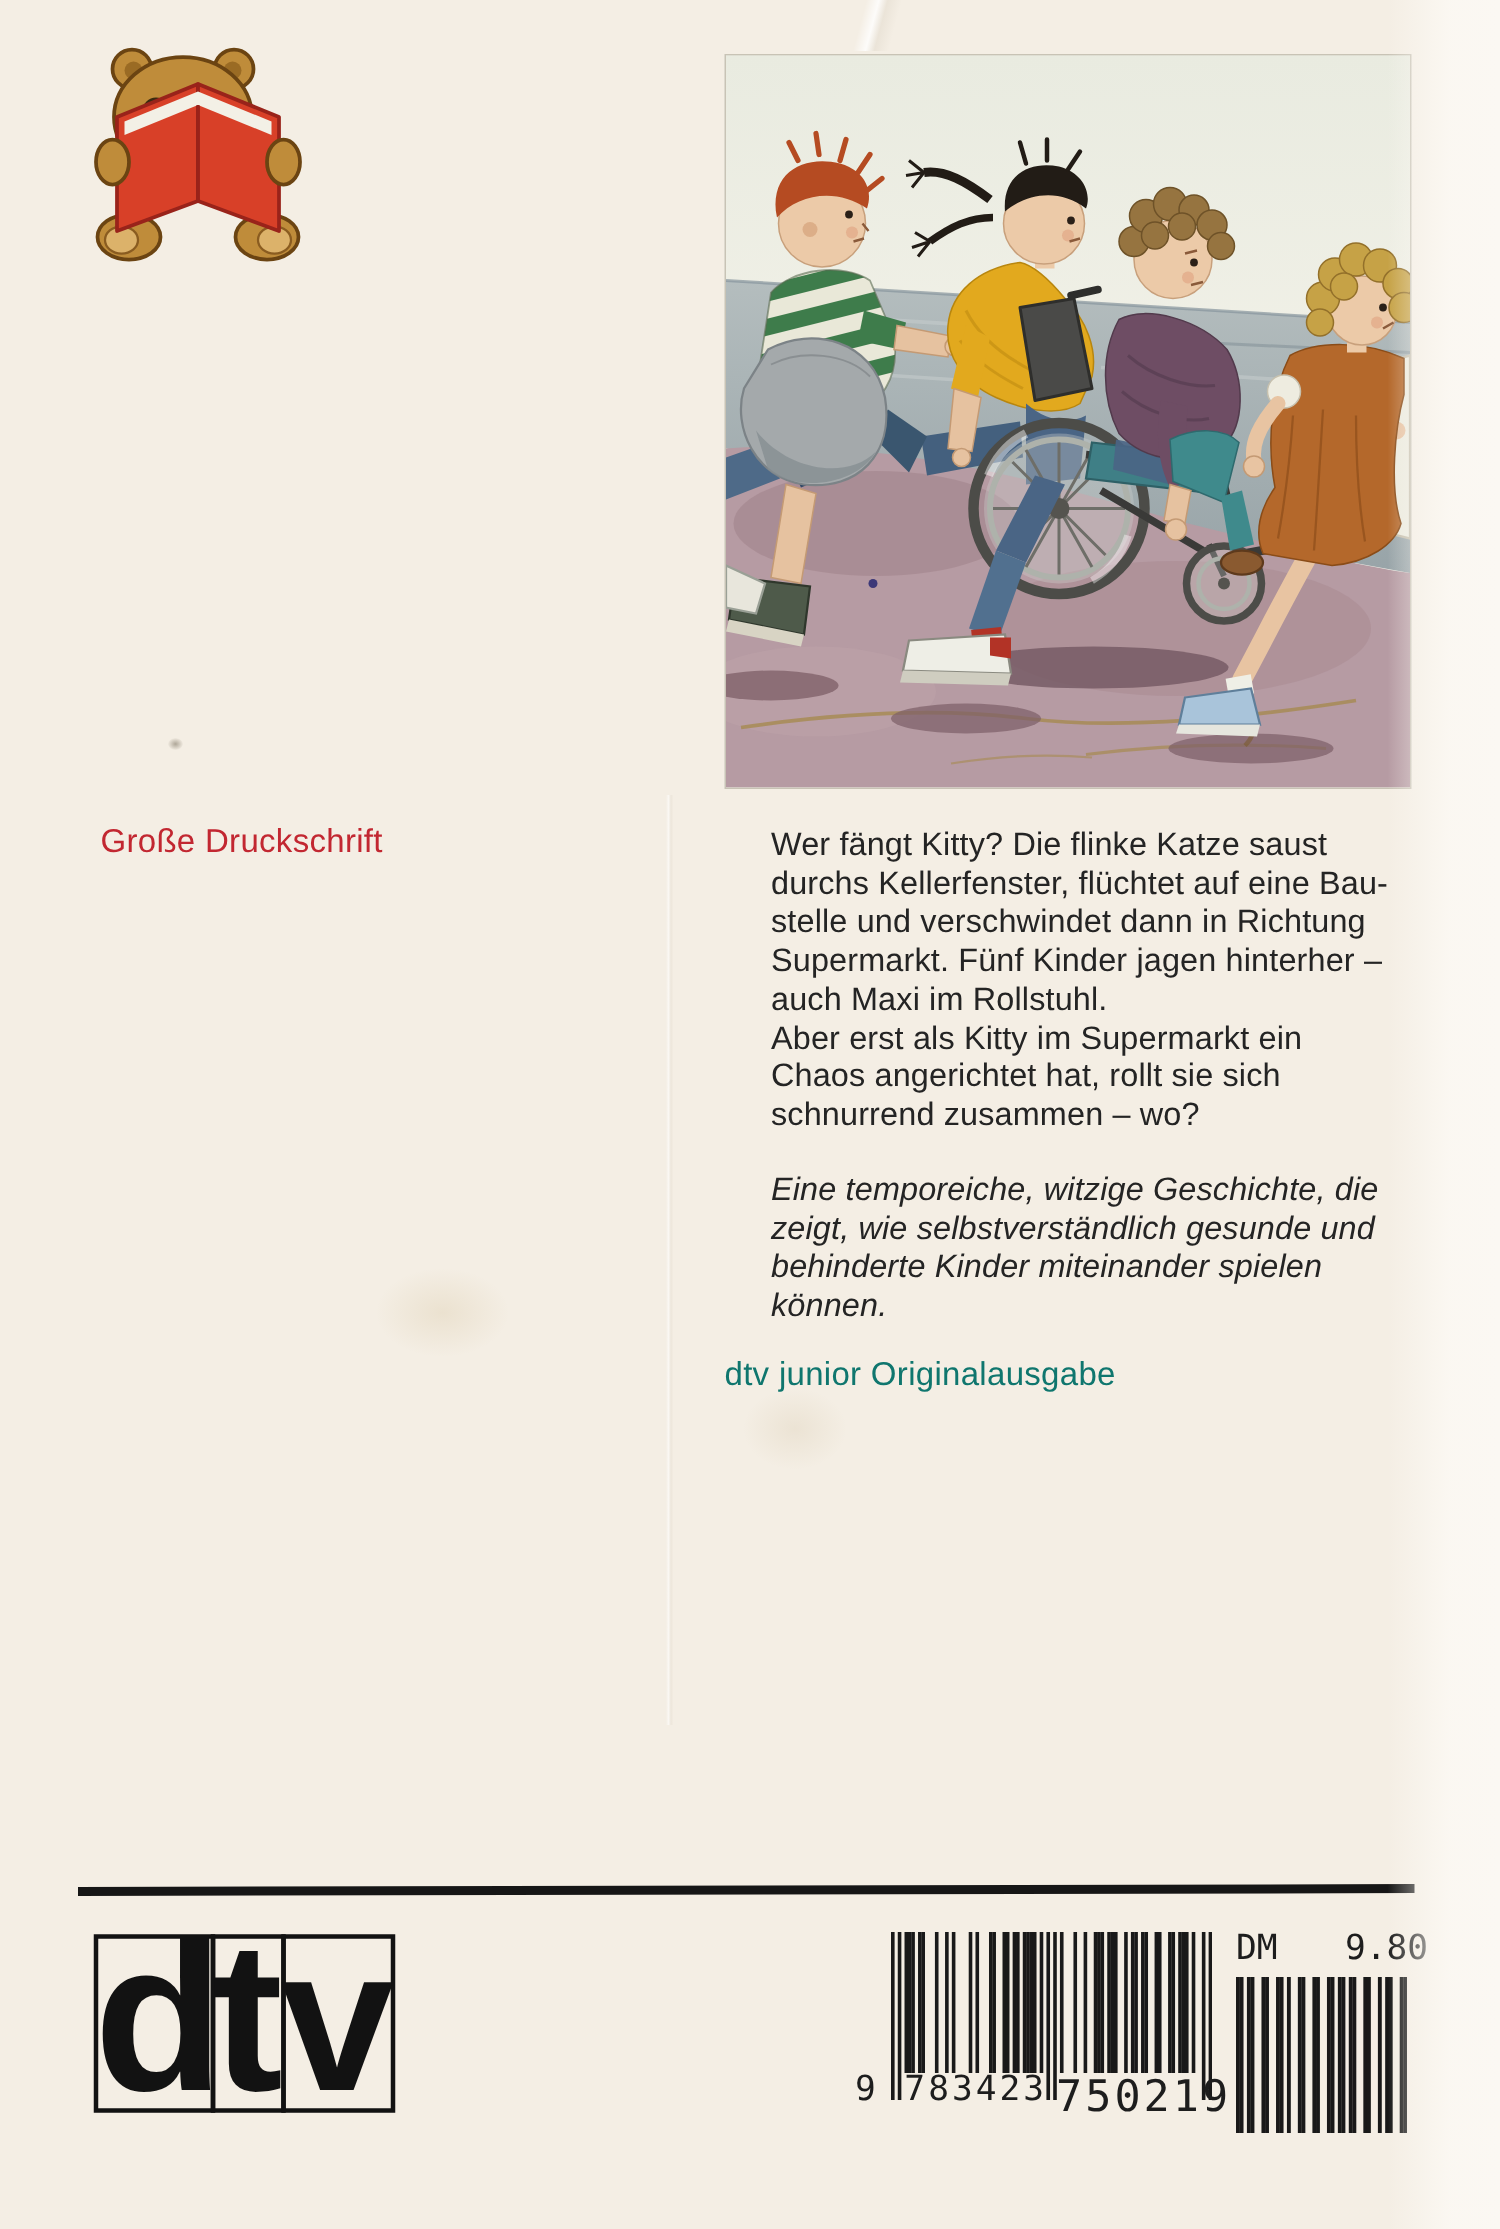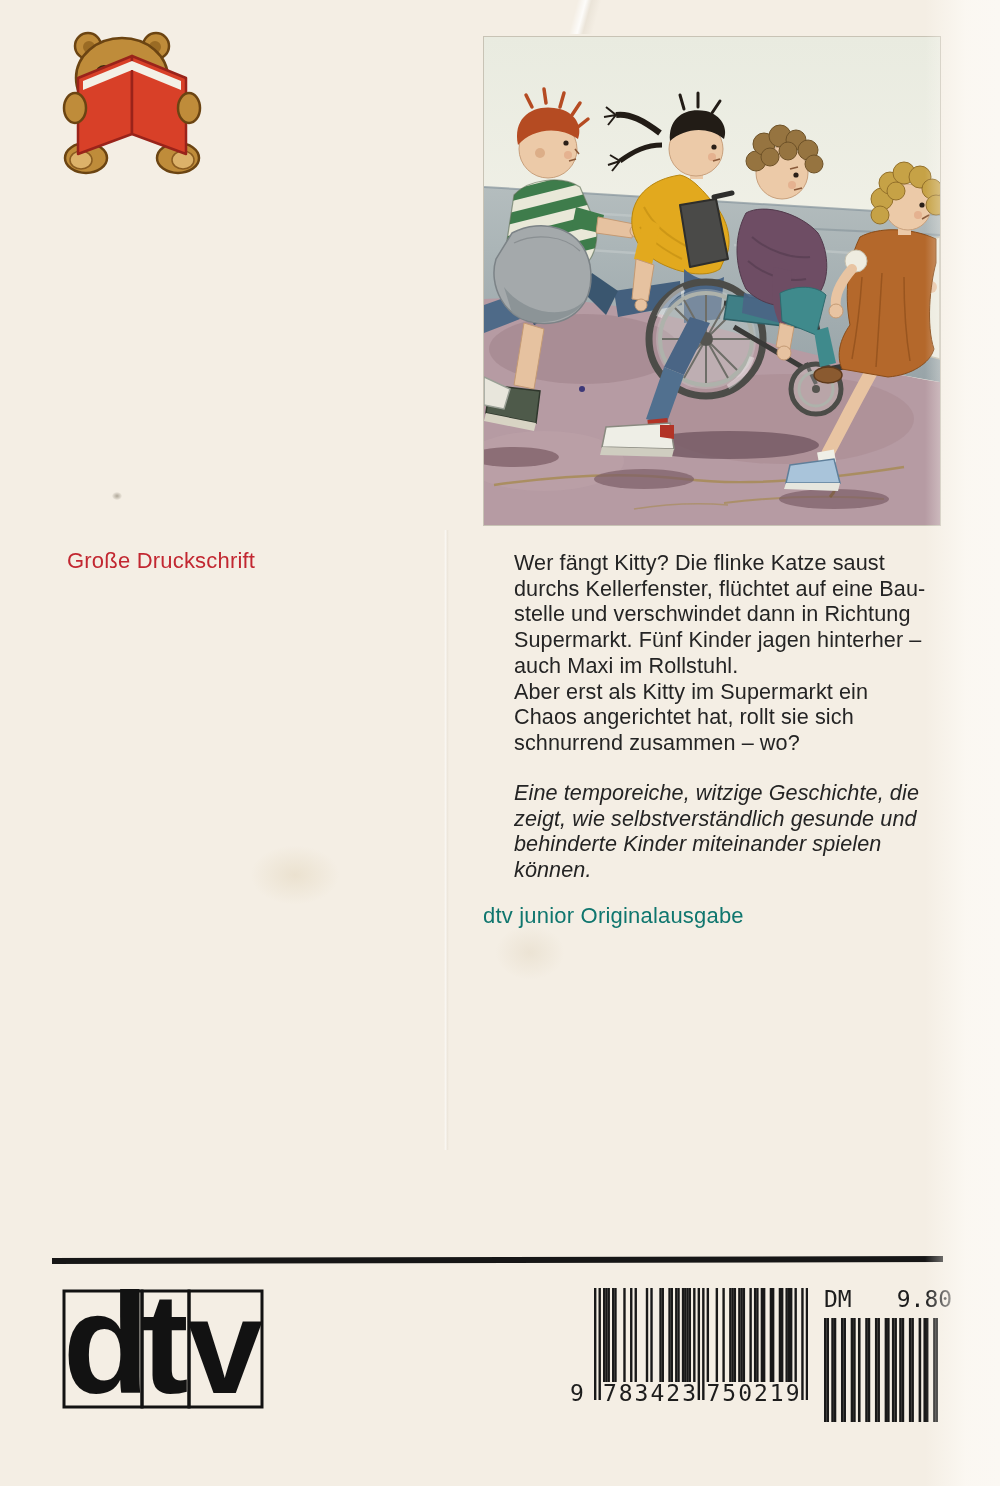--- a/index.html
+++ b/index.html
@@ -40,21 +40,21 @@
     transform:rotate(-.12deg);}
 
   .dtv-logo{position:absolute;left:62px;top:1289px;width:202px;height:120px;}
 
   .barcode-block{position:absolute;left:566px;top:1284px;width:382px;height:150px;}
   .barcode-block .mono{font-family:"DejaVu Sans Mono","Liberation Mono",monospace;color:#1d1d1d;}
   #ean-main{position:absolute;left:28px;top:4px;}
   #ean-addon{position:absolute;left:258px;top:34px;}
   .bc-digit-lead{position:absolute;left:4px;top:96px;font-size:23px;}
   .bc-digit-g1{position:absolute;left:34px;top:96px;width:98px;text-align:right;font-size:23px;letter-spacing:2px;}
-  .bc-digit-g2{position:absolute;left:138px;top:96px;width:100px;text-align:center;font-size:23px;letter-spacing:2px;}
+  .bc-digit-g2{position:absolute;left:138px;top:96px;width:100px;text-align:center;font-size:29px;letter-spacing:2px;}
   .price{position:absolute;left:258px;top:2px;width:114px;display:flex;justify-content:space-between;font-size:23px;gap:45px;}
 </style>
 </head>
 <body>
 
 <div id="page">
 
   <svg class="bear" viewBox="0 0 140 154" aria-hidden="true">
     <circle cx="26" cy="24" r="13" fill="#bf8c3a" stroke="#6b4412" stroke-width="2.5"></circle>
     <circle cx="94" cy="24" r="13" fill="#bf8c3a" stroke="#6b4412" stroke-width="2.5"></circle>

